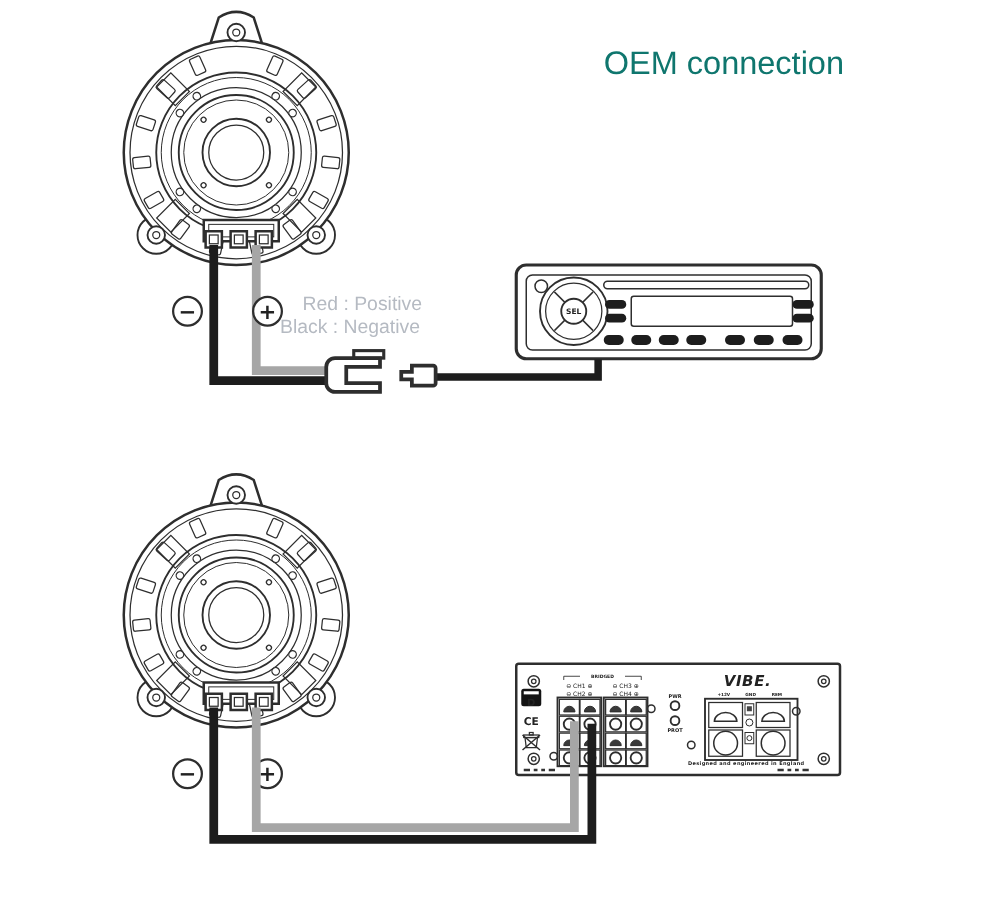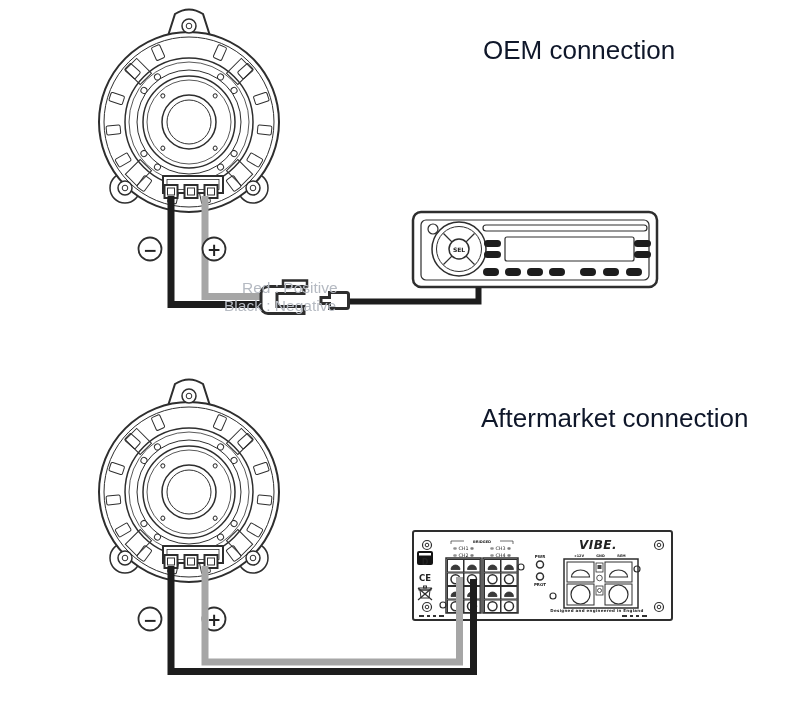--- a/index.html
+++ b/index.html
@@ -1,20 +1,20 @@
 <!DOCTYPE html>
 <html><head>
 <meta charset="utf-8">
 <style>
   html,body{margin:0;padding:0;background:#fff;}
   #stage{position:relative;width:800px;height:722px;background:#fff;overflow:hidden;
          font-family:"Liberation Sans",sans-serif;}
   #stage svg{position:absolute;left:0;top:0;}
-  .ttl{position:absolute;font-size:26px;color:#0f172a;white-space:nowrap;}
-  .lg{position:absolute;font-size:15.5px;color:#b5bac2;white-space:nowrap;margin-top:44px;}
+  .ttl{position:absolute;font-size:26px;color:#0f766e;white-space:nowrap;}
+  .lg{position:absolute;font-size:15.5px;color:#b5bac2;white-space:nowrap;}
   .ln{fill:none;stroke:#2e2e2e;}
   .wh{fill:#ffffff;stroke:#2e2e2e;}
   text{font-family:"DejaVu Sans","Liberation Sans",sans-serif;fill:#222;}
   .tt{text-anchor:middle;}
 </style>
 </head>
 <body>
 
 <div id="stage">
 
@@ -267,17 +267,16 @@
       <rect x="636" y="615" width="3" height="2"></rect>
           <rect x="642" y="615" width="5" height="2"></rect>
     </g>
   </g>
 
   <path d="M205 566 V662 H459.5 V577" fill="none" stroke="#a6a6a6" stroke-width="7"></path>
   <path d="M171 566 V671.5 H473.5 V579" fill="none" stroke="#1d1d1d" stroke-width="7"></path>
 </svg>
 
 <div class="ttl" style="left:483px;top:35px;">OEM connection</div>
-<div class="ttl" style="left:481px;top:403px;">Aftermarket connection</div>
 <div class="lg" style="left:242px;top:235px;">Red : Positive</div>
 <div class="lg" style="left:224px;top:252.5px;">Black : Negative</div>
 
 </div>
 
 </body></html>

